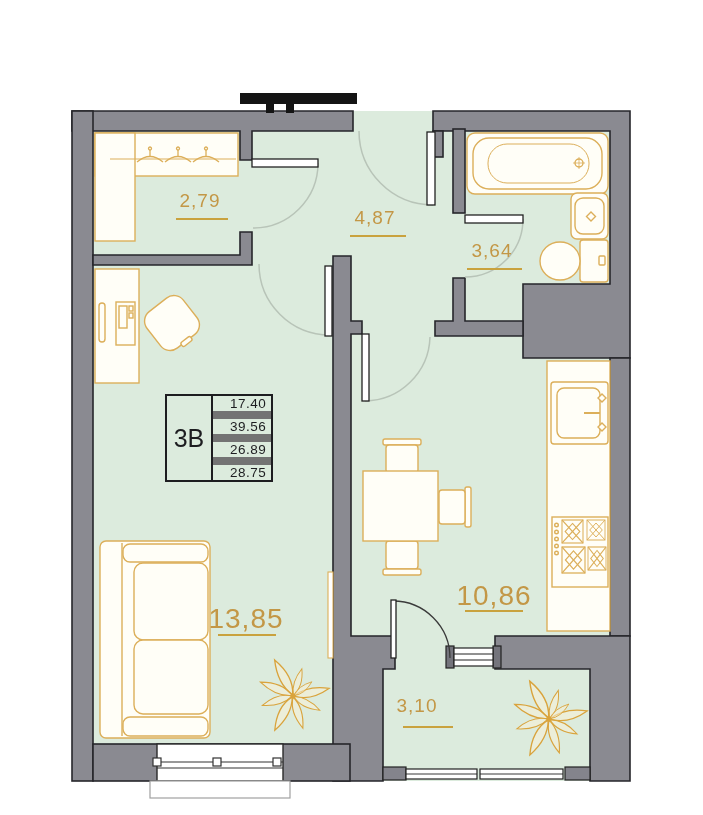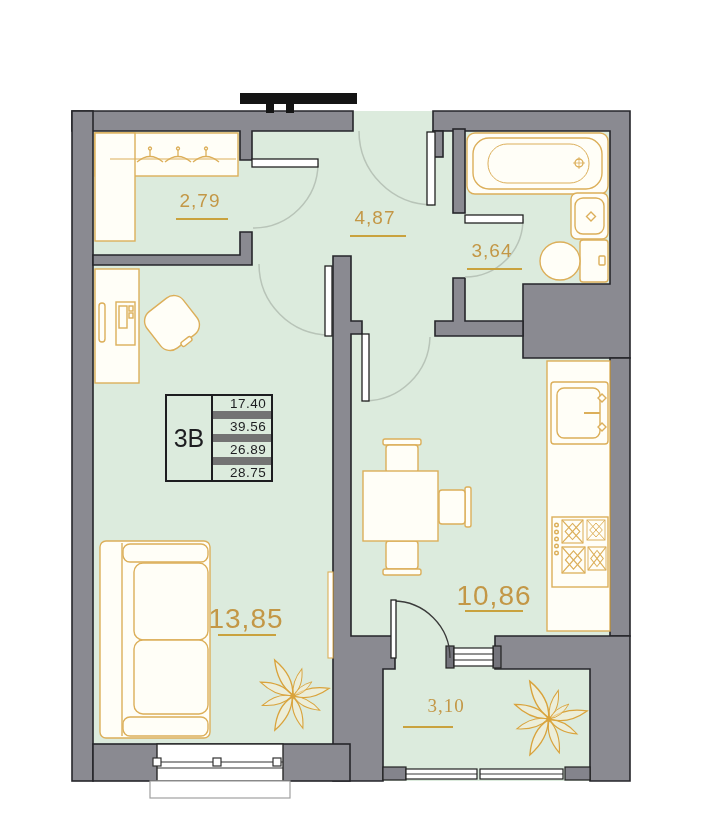--- a/index.html
+++ b/index.html
@@ -220,21 +220,21 @@
 
 <div class="label fs19" style="left:450px;top:205px;width:84px;">3,64</div>
 <div class="u" style="left:467px;top:232px;width:55px;"></div>
 
 <div class="label fs21" style="left:194px;top:569px;width:104px;">13,85</div>
 <div class="u" style="left:218px;top:598px;width:58px;"></div>
 
 <div class="label fs21" style="left:442px;top:546px;width:104px;">10,86</div>
 <div class="u" style="left:465px;top:574px;width:58px;"></div>
 
-<div class="label fs19" style="left:404px;top:660px;width:84px;font-family:Liberation Serif, serif;">3,10</div>
+<div class="label fs19" style="left:375px;top:660px;width:84px;">3,10</div>
 <div class="u" style="left:403px;top:690px;width:50px;"></div>
 
 <div id="infoBox">
   <div class="typeCell">3B</div>
   <div class="rows">
     <div class="row">17.40</div>
     <div class="row">39.56</div>
     <div class="row">26.89</div>
     <div class="row">28.75</div>
   </div>

